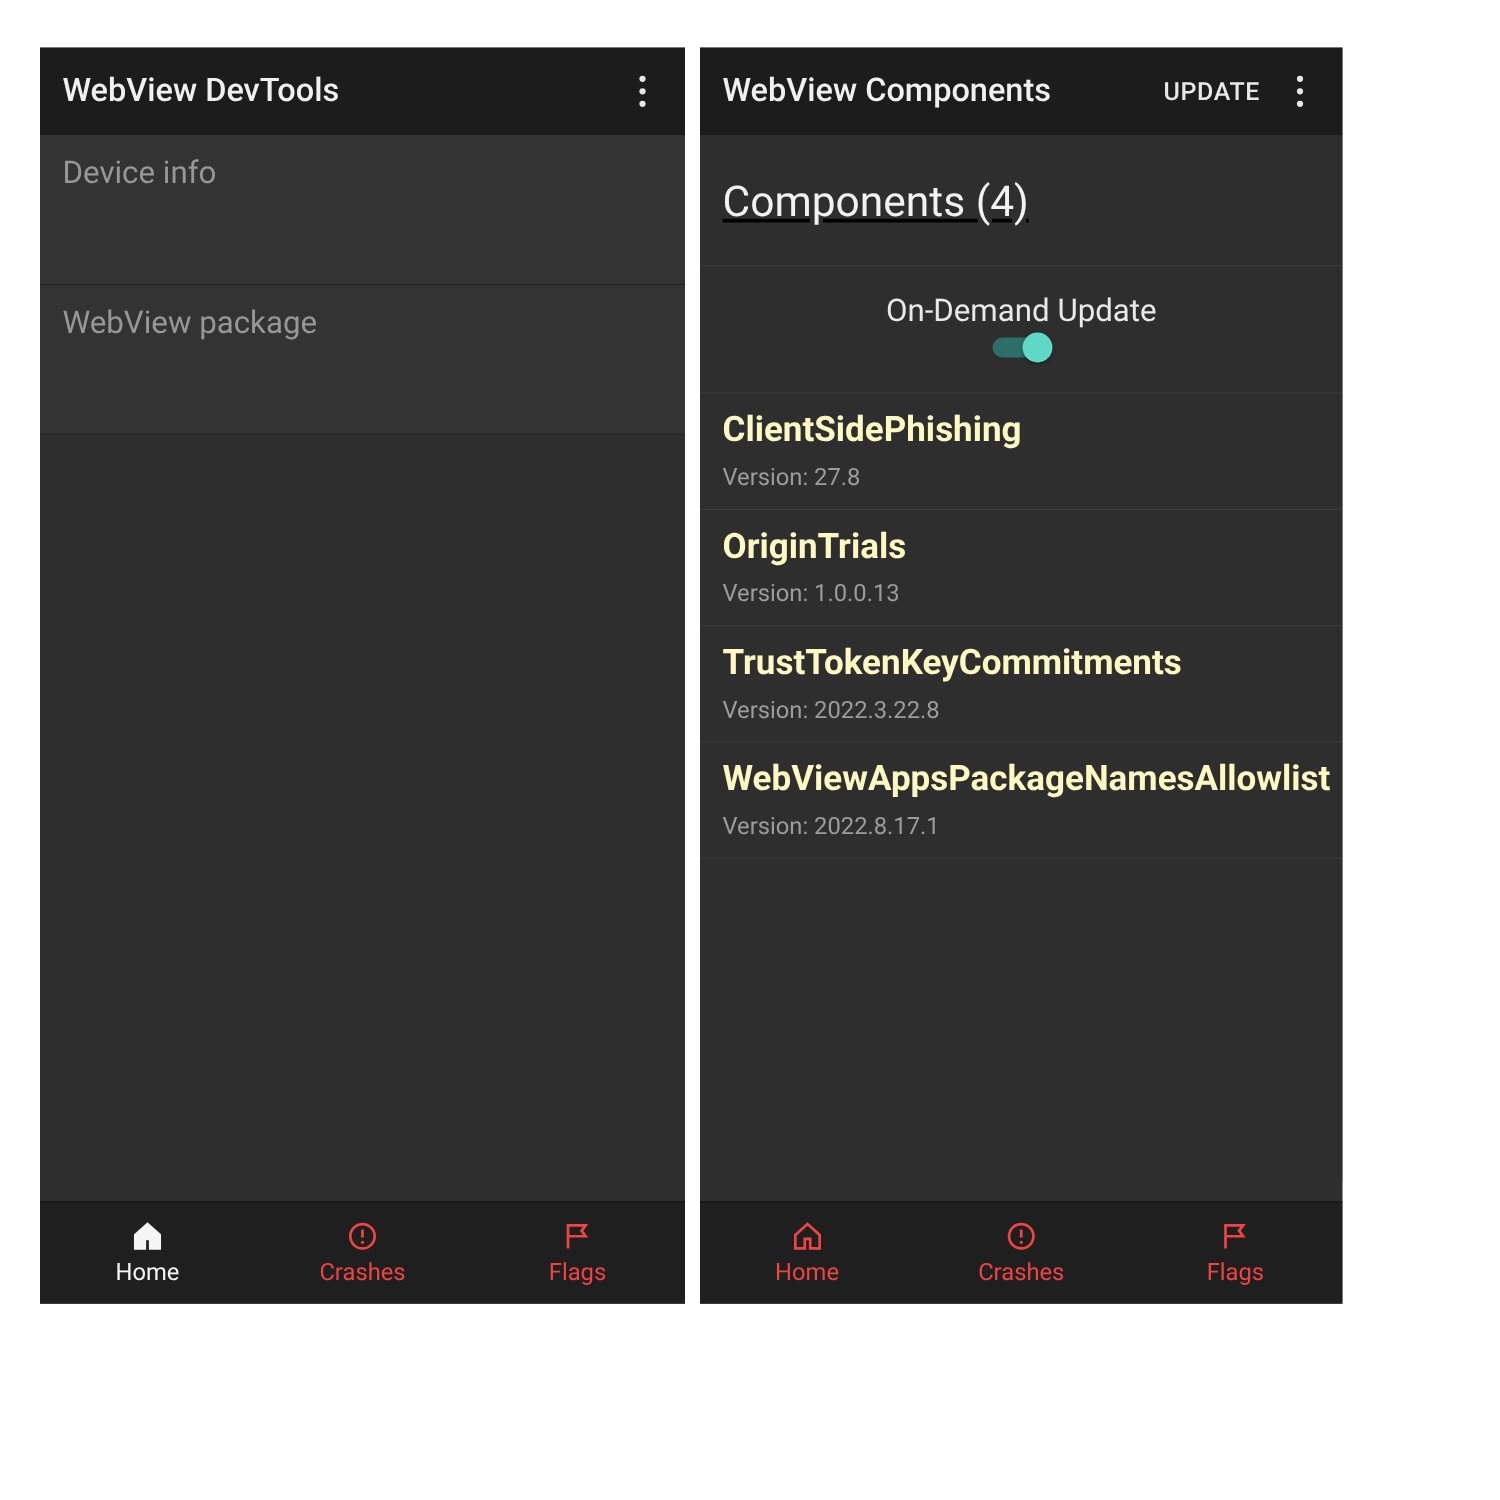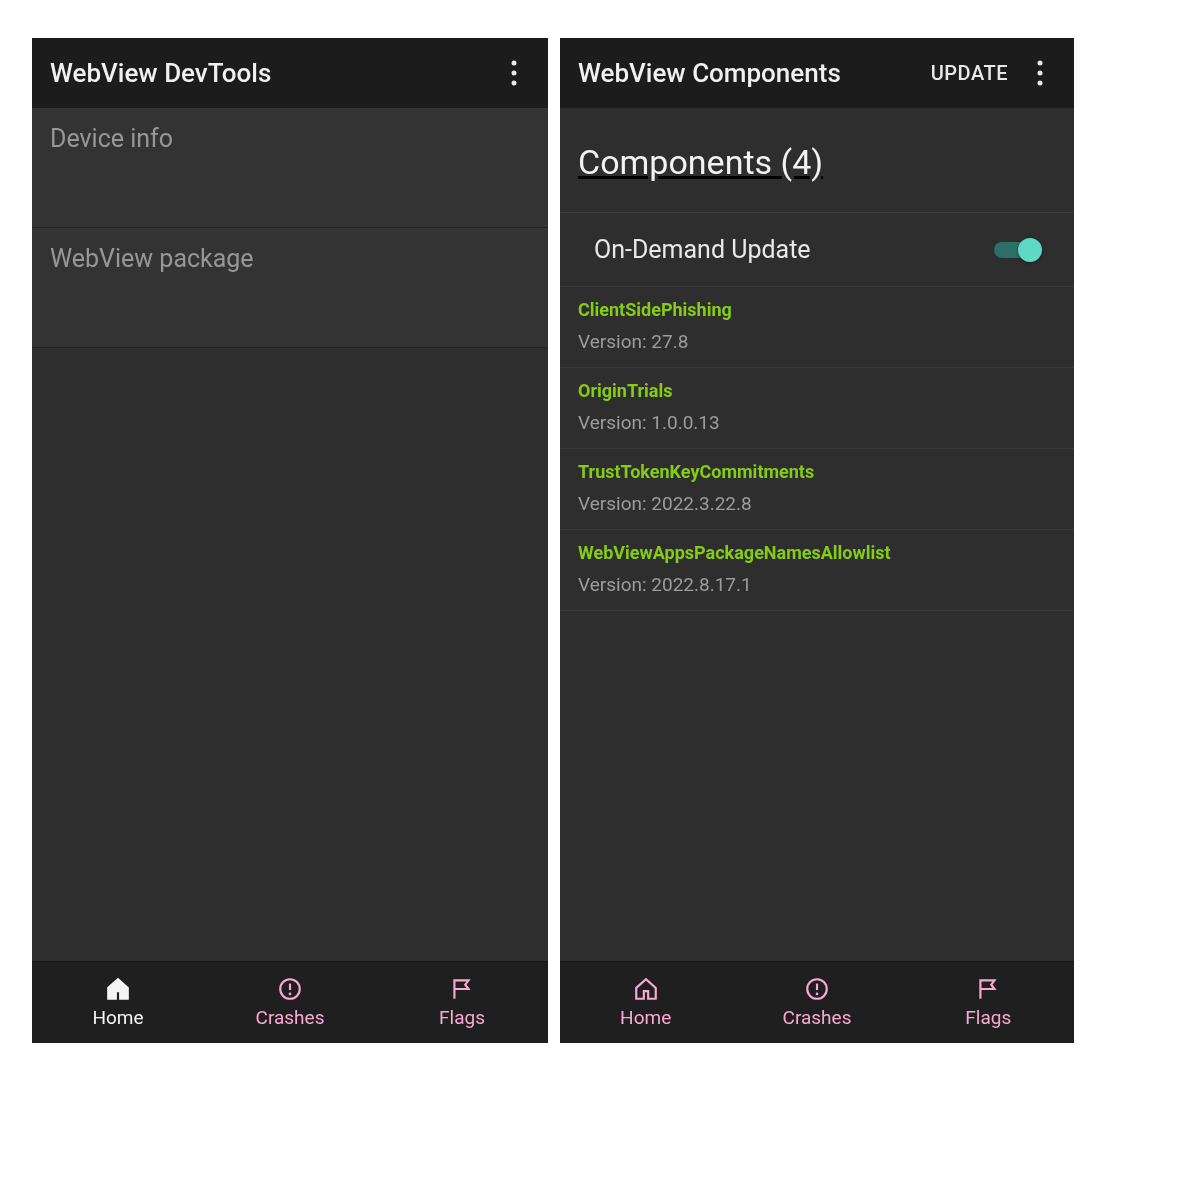--- a/index.html
+++ b/index.html
@@ -70,22 +70,23 @@
   }
   .page-heading-text {
     font-size: 34px;
     color: #f2f2f2;
     font-weight: 400;
   }
 
   .toggle-row {
     display: flex;
     align-items: center;
-    padding: 22px 34px;
+    padding: 22px 17px;
     border-bottom: 1px solid #3a3a3a;
+    flex-direction: column;
   }
   .toggle-label {
     font-size: 25px;
     color: #e9e9e9;
     flex: 1 1 auto;
   }
   .switch {
     width: 46px; height: 28px; position: relative;
   }
   .switch-track {
@@ -98,23 +99,23 @@
     width: 24px; height: 24px; border-radius: 50%;
     background: #5fd9c5;
     box-shadow: 0 1px 3px rgba(0,0,0,0.4);
   }
 
   .comp-row {
     padding: 12px 18px 14px 18px;
     border-bottom: 1px solid #3a3a3a;
   }
   .comp-name {
-    font-size: 18px;
+    font-size: 28px;
     font-weight: 700;
-    color: #84cc16;
+    color: #fef9c3;
     margin-bottom: 10px;
     white-space: nowrap;
   }
   .comp-version {
     font-size: 19px;
     color: #9c9c9c;
   }
 
   
   .bottomnav {
@@ -125,21 +126,21 @@
     margin-top: 15px;
   }
   .nav-item {
     flex: 1 1 0;
     display: flex;
     flex-direction: column;
     align-items: center;
     justify-content: center;
     gap: 4px;
     cursor: pointer;
-    color: #f9a8d4;
+    color: #ef4444;
   }
   .nav-item.active { color: #f5f5f5; }
   .nav-item .nav-label { font-size: 19px; }
   .nav-icon { width: 26px; height: 26px; display: flex; align-items:center; justify-content:center; }
   .nav-icon svg { width: 26px; height: 26px; }
   .nav-item.active .nav-icon svg { stroke: #f5f5f5; fill: #f5f5f5; }
   .nav-item .nav-icon svg { stroke: #8f8f8f; }
 </style>
 </head>
 <body>

